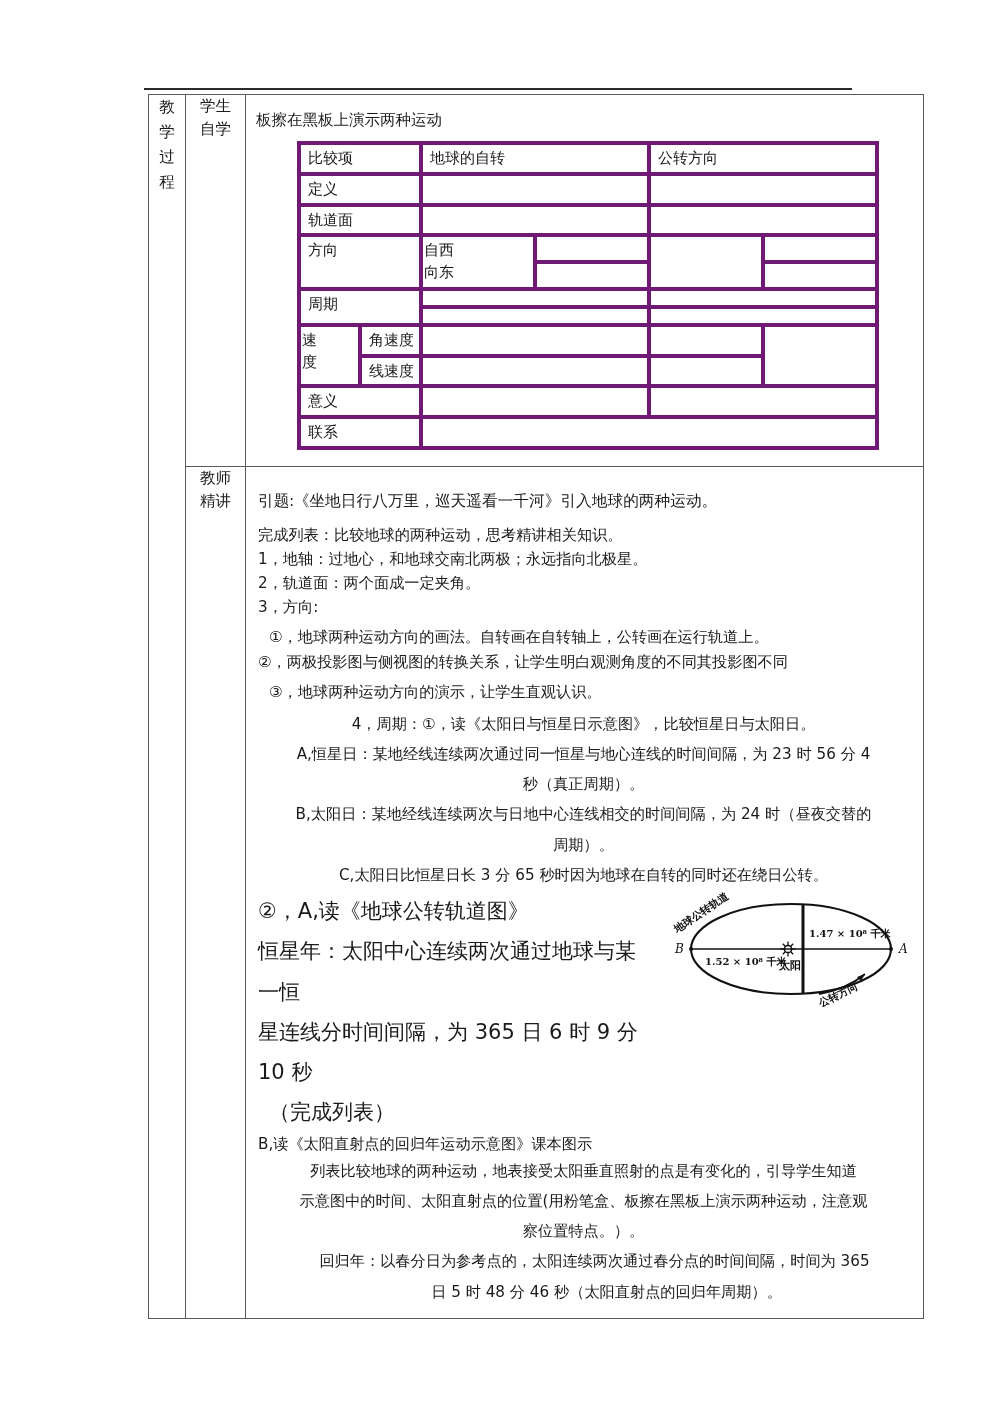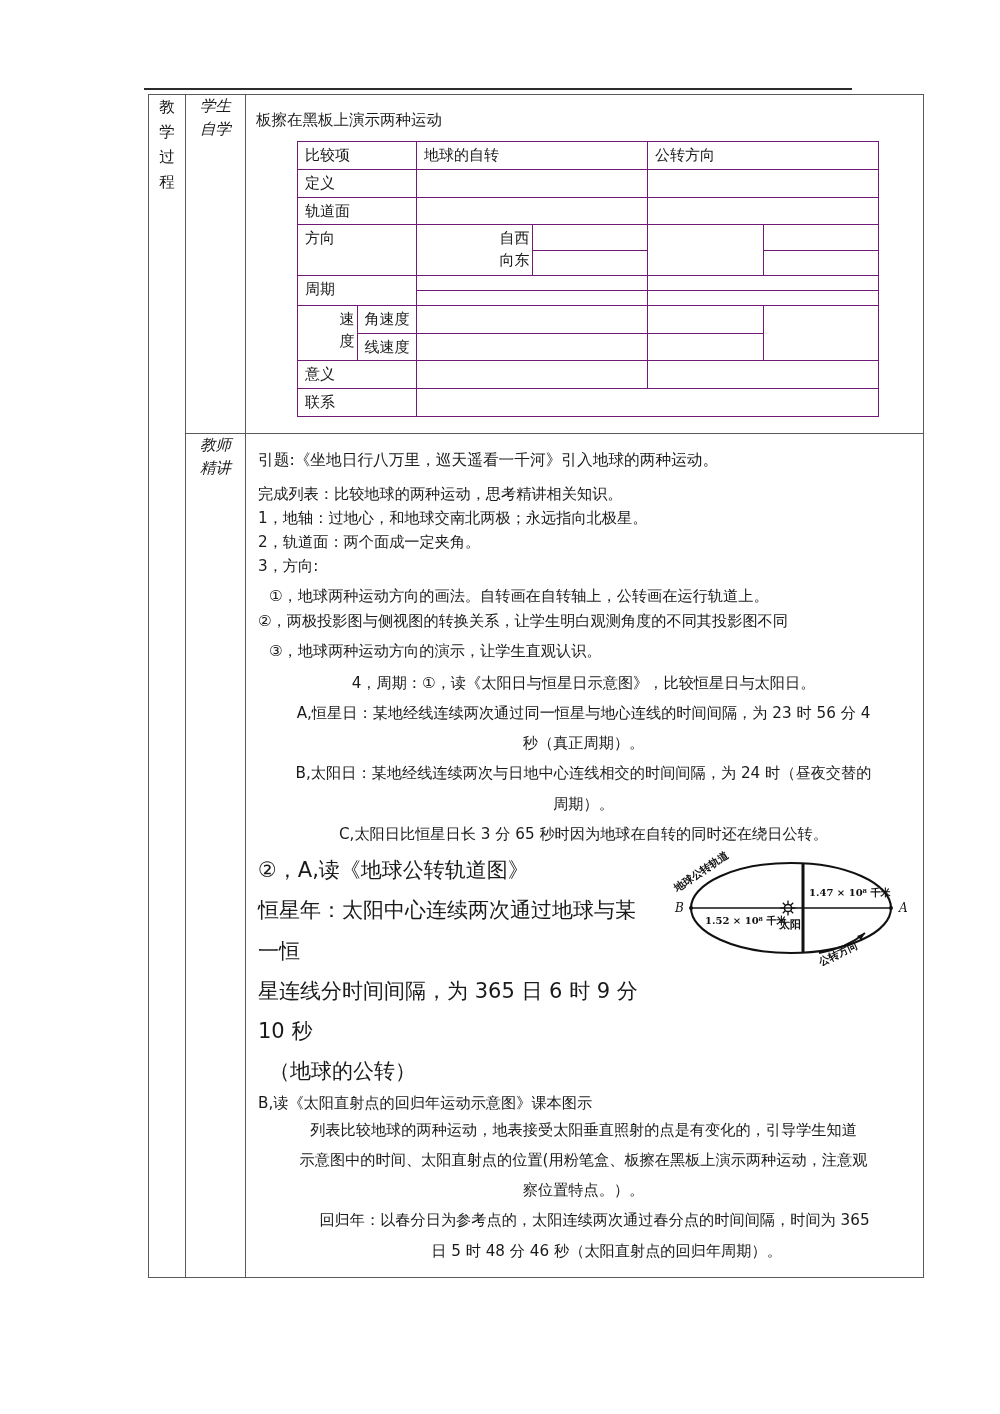--- a/index.html
+++ b/index.html
@@ -67,21 +67,20 @@
   .col-phase {
     width: 59px;
     text-align: center;
     vertical-align: middle;
   }
   .phase-label {
     font-size: 15.5px;
     line-height: 1.5;
     white-space: pre-line;
     text-align: center;
-    font-style: italic;
   }
 
   .col-body {
     padding: 0;
   }
 
   
   .sec-a-inner {
     padding: 14px 0 16px 8px;
   }
@@ -93,44 +92,45 @@
 
   
   .cmp {
     border-collapse: collapse;
     table-layout: fixed;
     width: 582px;
     margin-left: 43px;
     font-size: 15px;
   }
   .cmp td {
-    border: 1px solid #701a75;
+    border: 4px solid #701a75;
     padding: 3px 5px 3px 7px;
     vertical-align: top;
     line-height: 1.38;
     height: 14px;
   }
   .cmp td.blank { padding: 0; }
   .cmp .lbl { width: 106px; }
-  .cmp .sub { width: 38px; padding: 3px 2px 3px 1px; text-align: right; }
+  .cmp .sub { width: 38px; padding: 3px 2px 3px 1px; text-align: left; }
   .cmp .sub2 { width: 68px; }
   .dir-stack {
     line-height: 1.45;
     white-space: pre-line;
   }
 
   
   .sec-b-inner {
     padding: 14px 14px 10px 10px;
     position: relative;
   }
   .lede {
     font-size: 15.7px;
     line-height: 1.5;
-    margin: 0 0 12px 2px;
+    margin: 8px 0 12px 2px;
+    font-family: Liberation Serif, serif;
   }
   .body-lines p {
     font-size: 15.2px;
     line-height: 1.52;
     margin: 0 0 1px 2px;
   }
   .body-lines p.sp  { margin-bottom: 6px; }
   .body-lines p.ind1 { padding-left: 11px; margin-top: 7px; }
   .body-lines p.ind2 { padding-left: 22px; }
   .body-lines p.ind3 { padding-left: 46px; }
@@ -291,21 +291,21 @@
               <p class="tall" data-bind="section_teacher.lines.10">B,太阳日：某地经线连续两次与日地中心连线相交的时间间隔，为 24 时（昼夜交替的</p>
               <p class="tall" data-bind="section_teacher.lines.11">周期）。</p>
               <p class="tall" data-bind="section_teacher.lines.12">C,太阳日比恒星日长 3 分 65 秒时因为地球在自转的同时还在绕日公转。</p>
             </div>
 
             <div class="fig-wrap">
               <div class="fig-col">
                 <p data-bind="section_teacher.figure_block.0">②，A,读《地球公转轨道图》</p>
                 <p data-bind="section_teacher.figure_block.1">恒星年：太阳中心连续两次通过地球与某一恒</p>
                 <p data-bind="section_teacher.figure_block.2">星连线分时间间隔，为 365 日 6 时 9 分 10 秒</p>
-                <p class="ind-par" data-bind="section_teacher.figure_block.3">（地球的公转）</p>
+                <p class="ind-par" data-bind="section_teacher.figure_block.3">（完成列表）</p>
               </div>
 
               <div class="orbit">
                 <svg viewBox="0 0 244 118" width="244" height="118">
 
                   <ellipse cx="122" cy="60" rx="100" ry="45" fill="none" stroke="#111111" stroke-width="2.1"></ellipse>
 
                   <line x1="22" y1="60" x2="222" y2="60" stroke="#111111" stroke-width="1.5"></line>
 
                   <line x1="134" y1="15" x2="134" y2="105" stroke="#111111" stroke-width="3"></line>

